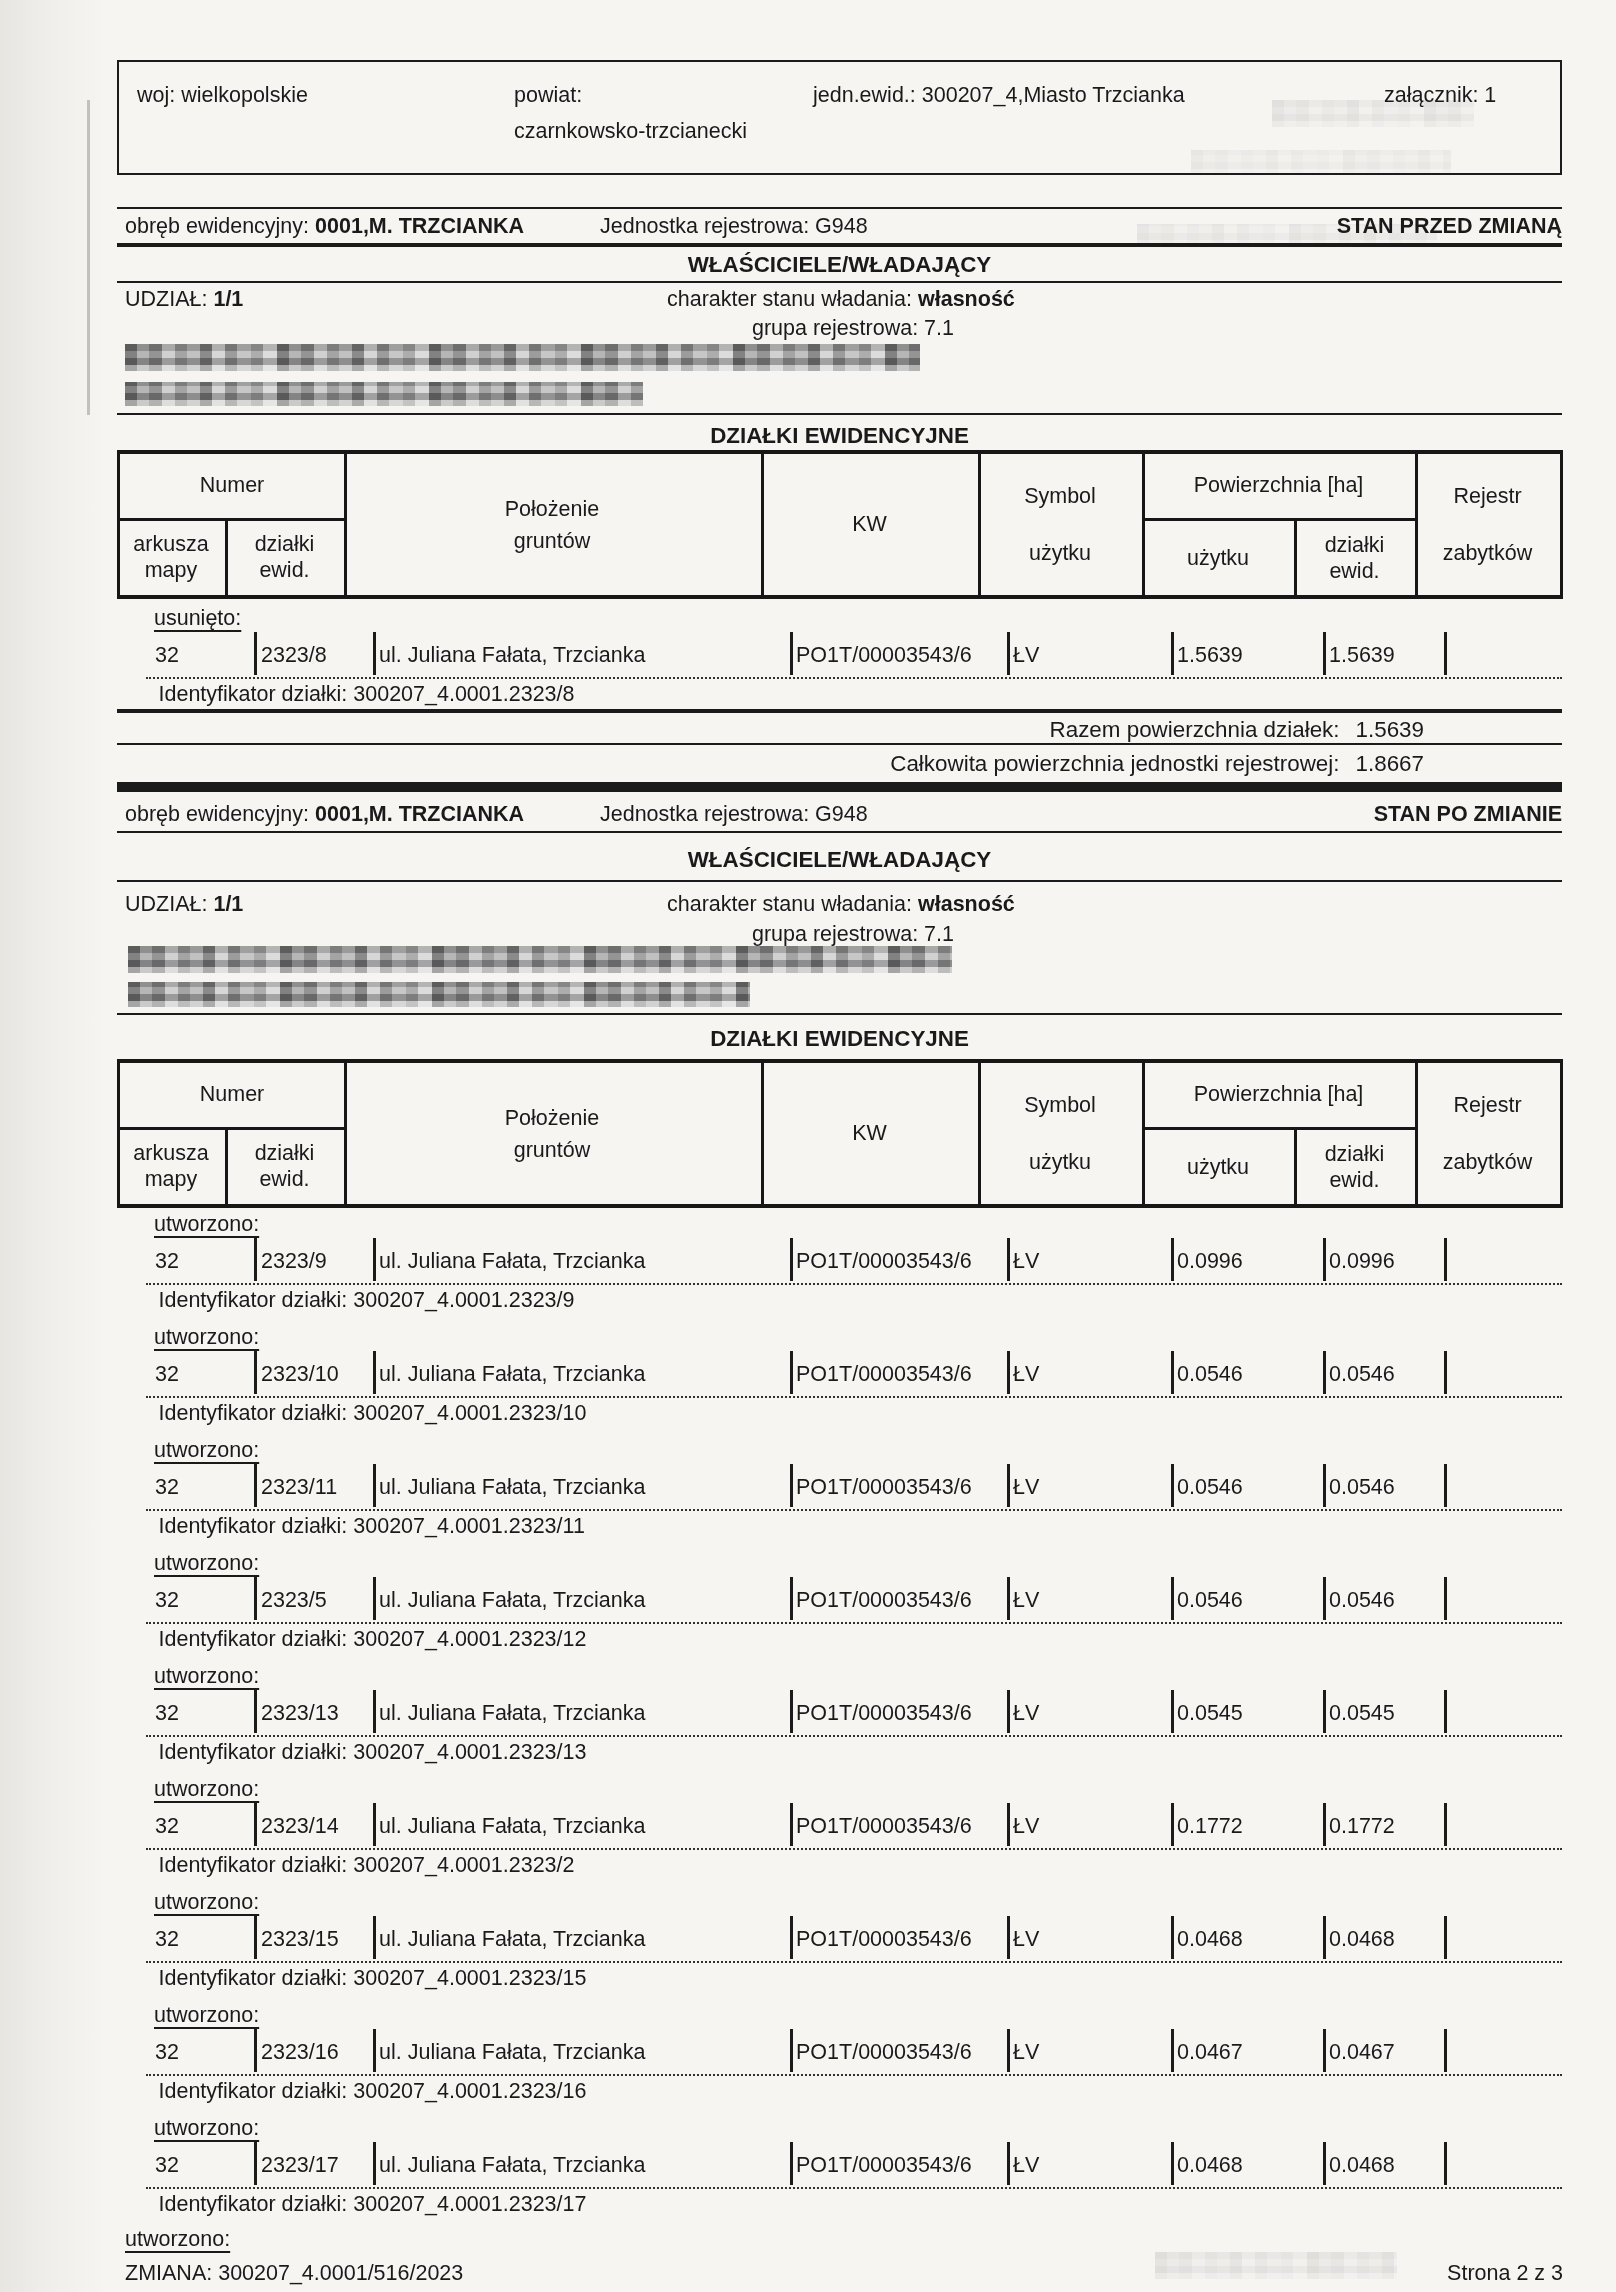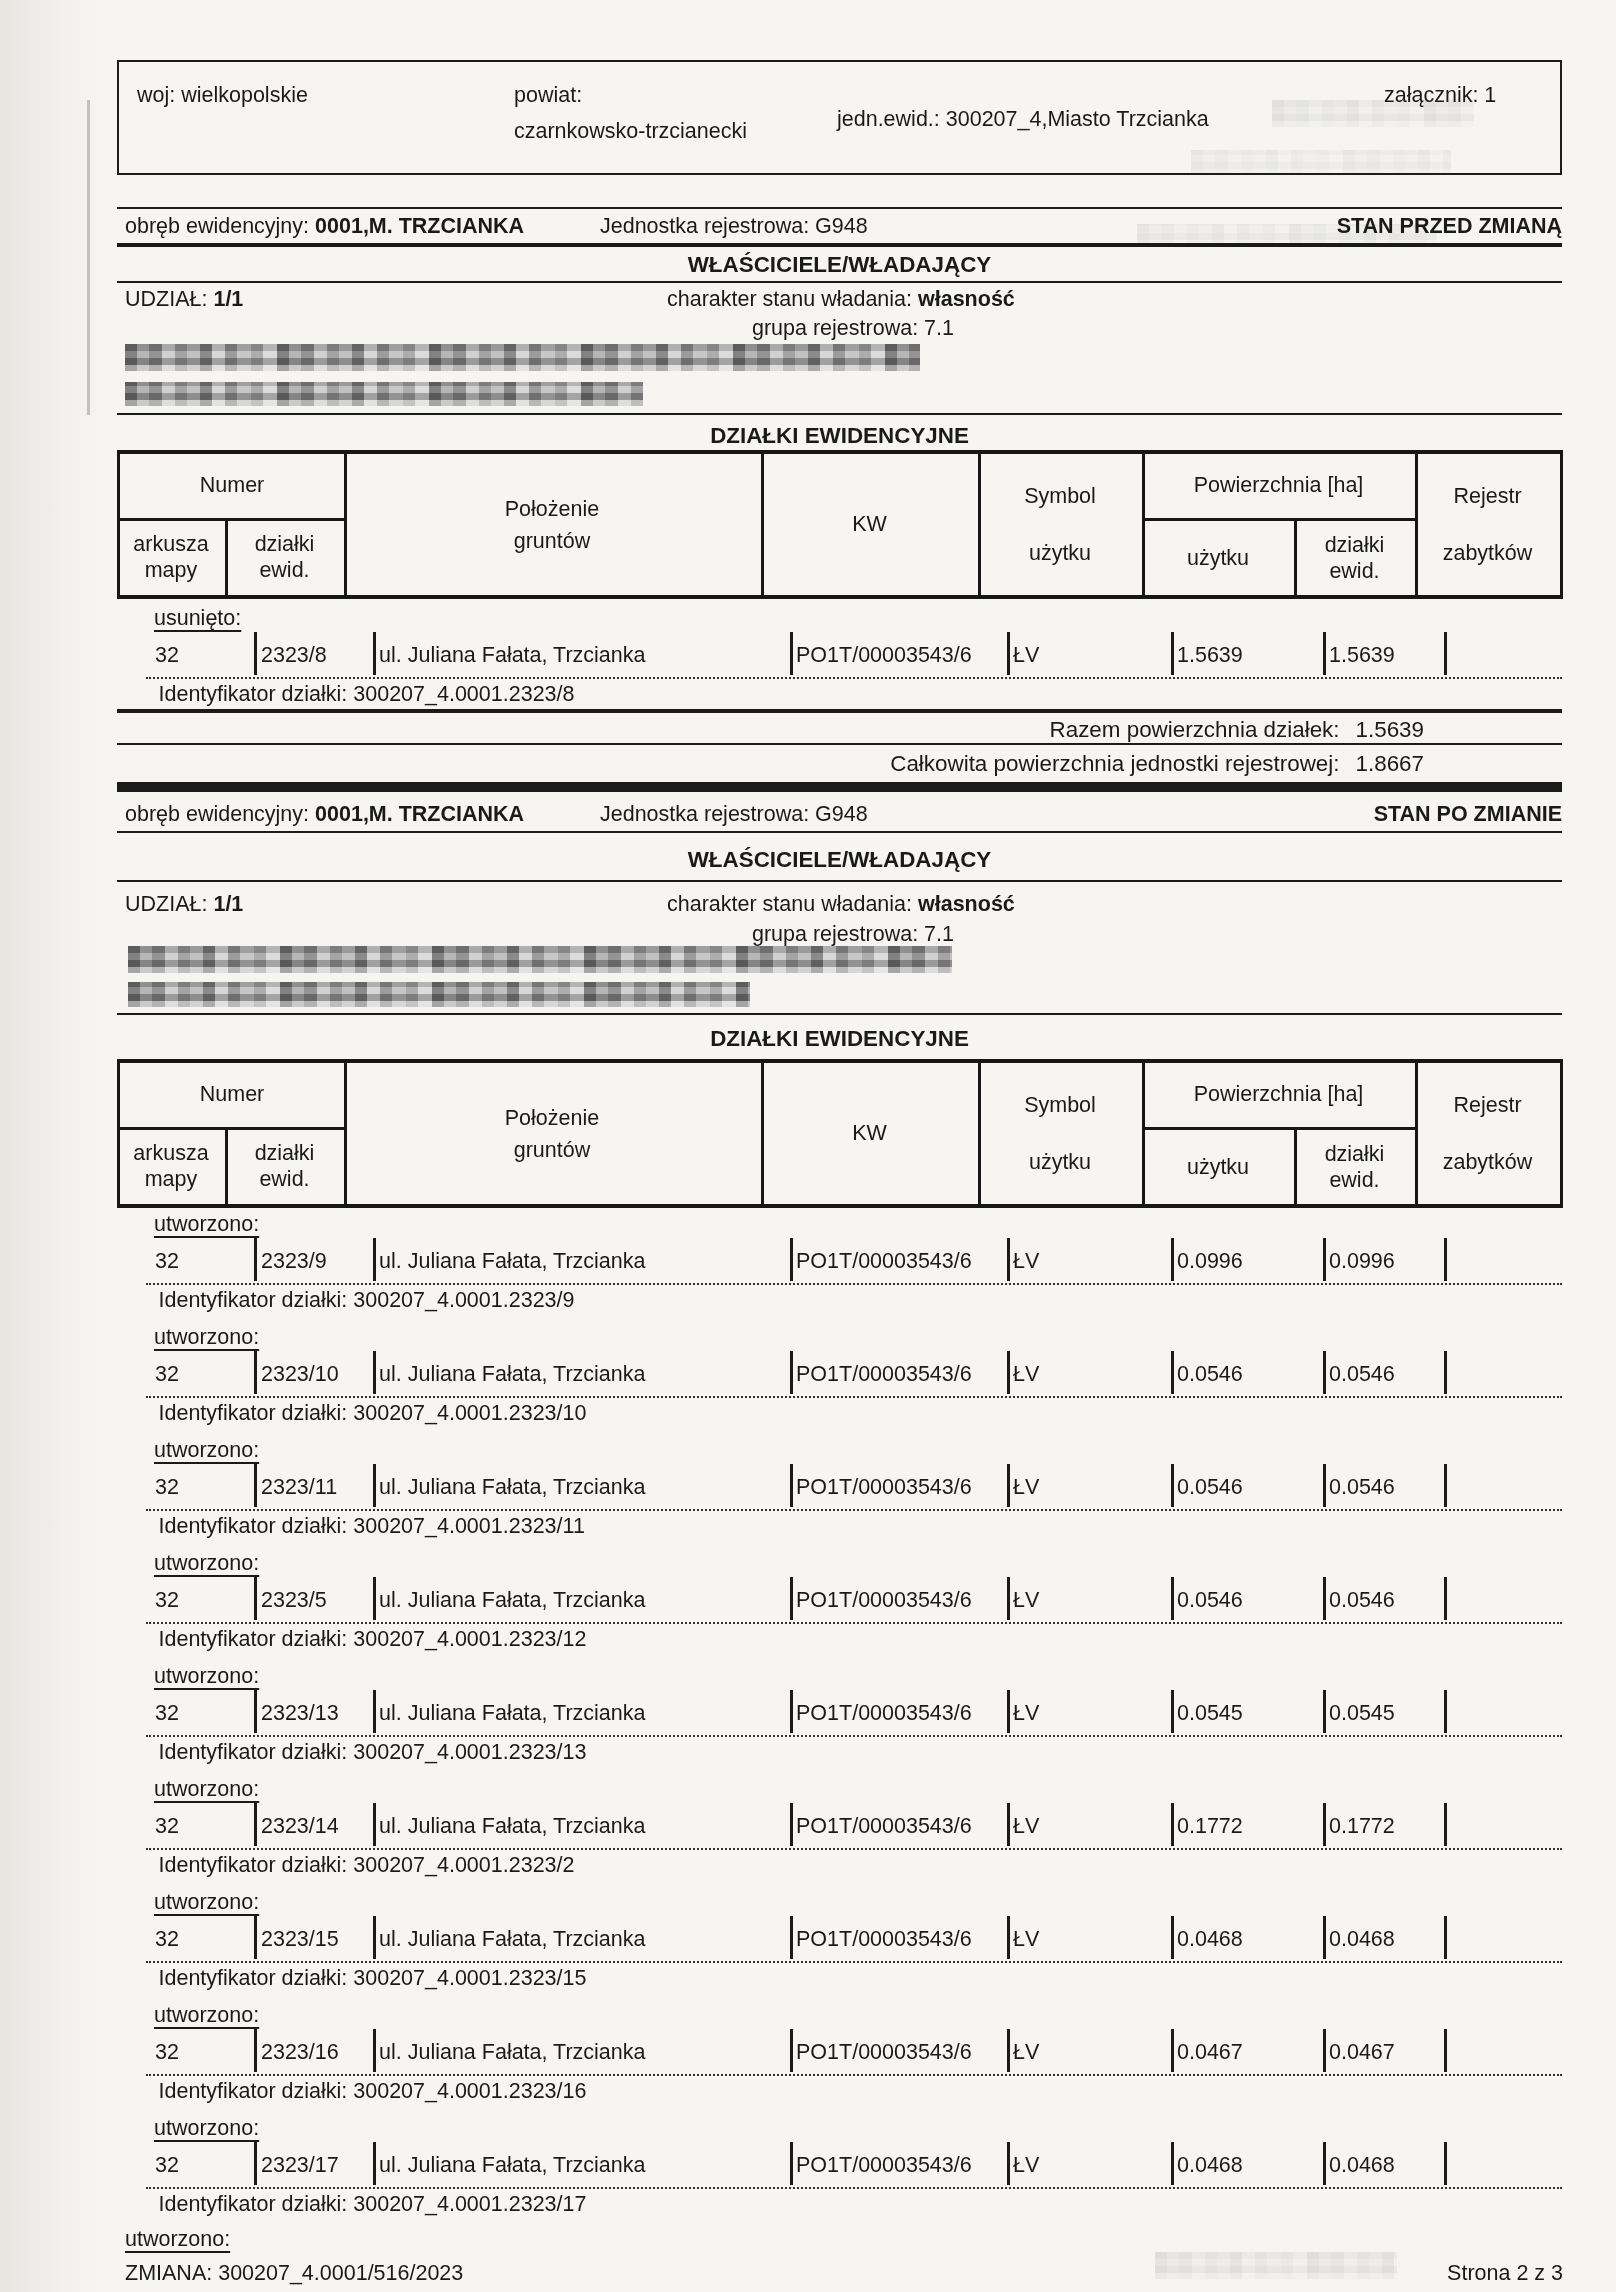--- a/index.html
+++ b/index.html
@@ -60,21 +60,21 @@
 
   <div class="redact ghost abs" style="left:1272px;top:100px;width:202px;height:27px;"></div>
   <div class="redact ghost abs" style="left:1191px;top:150px;width:260px;height:25px;opacity:.09;"></div>
   <div class="redact ghost abs" style="left:1137px;top:224px;width:300px;height:21.5px;opacity:.11;"></div>
   <div class="redact ghost abs" style="left:1155px;top:2252px;width:242px;height:27px;opacity:.14;"></div>
 
   <div class="hdr-box">
     <div class="f" style="left:18px;top:19.7px;">woj: wielkopolskie</div>
     <div class="f" style="left:395px;top:19.7px;">powiat:</div>
     <div class="f" style="left:395px;top:56px;">czarnkowsko-trzcianecki</div>
-    <div class="f" style="left:718px;top:19.7px;margin-top:24px;">jedn.ewid.: 300207_4,Miasto Trzcianka</div>
+    <div class="f" style="left:694px;top:19.7px;">jedn.ewid.: 300207_4,Miasto Trzcianka</div>
     <div class="f" style="left:1265px;top:19.7px;">załącznik: 1</div>
   </div>
 
   <div class="rule r2" style="top:207px;"></div>
 
   <div class="band" style="top:214px;height:23px;">
     <span class="rowtext" style="left:8px;"><span>obręb ewidencyjny:</span> <b>0001,M. TRZCIANKA</b></span>
     <span class="rowtext" style="left:483px;">Jednostka rejestrowa: G948</span>
     <span class="stan">STAN PRZED ZMIANĄ</span>
   </div>

